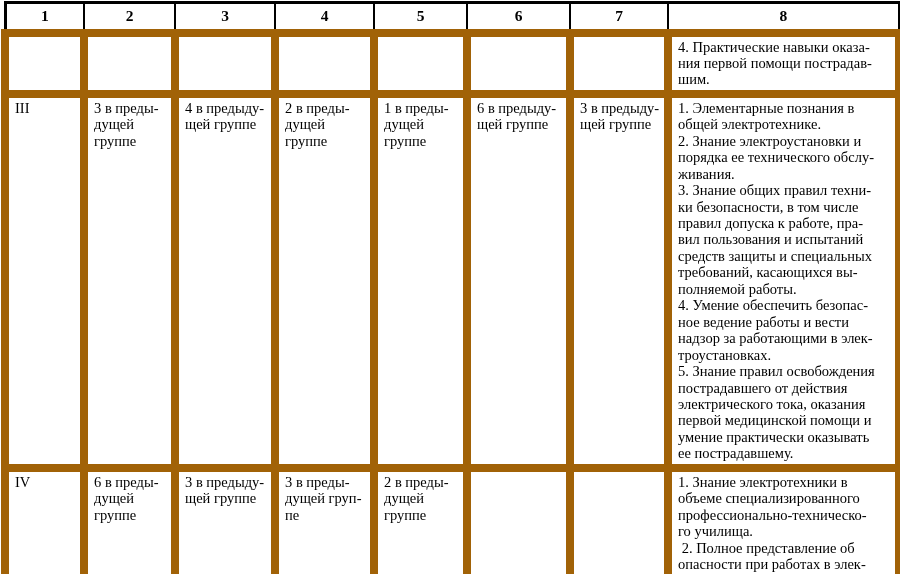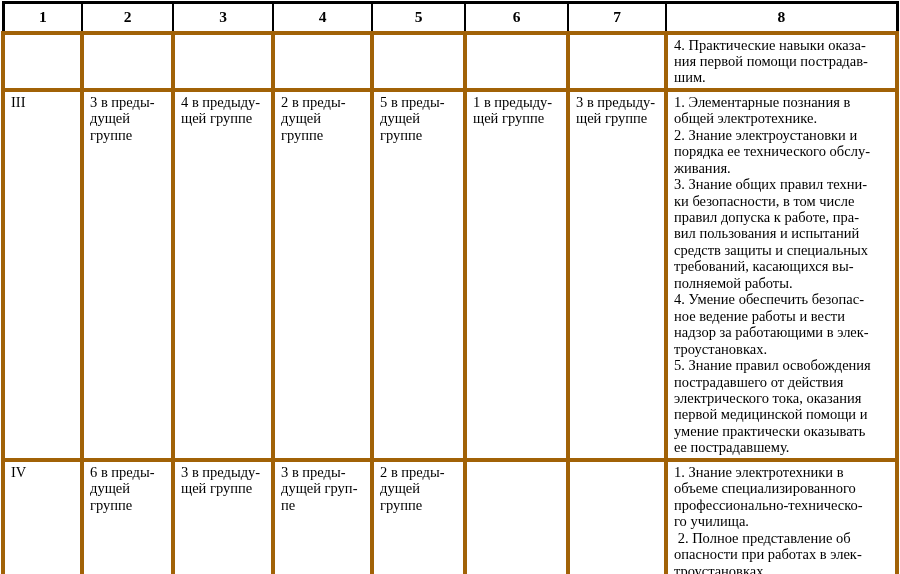--- a/index.html
+++ b/index.html
@@ -26,21 +26,21 @@
     border-bottom: 3px solid #000;
     font-size: 15.5px;
     font-weight: bold;
     text-align: center;
     vertical-align: middle;
     height: 30px;
     padding: 0;
     font-family: "Liberation Serif", serif;
   }
   table.doc-table td {
-    border: 4px solid #a16207;
+    border: 8px solid #a16207;
     vertical-align: top;
     text-align: left;
     padding: 2px 4px 2px 6px;
     font-size: 14.5px;
     line-height: 16.45px;
     white-space: pre-wrap;
     word-break: normal;
     overflow: hidden;
   }
   tr.row-cont { height: 51px; }
@@ -89,24 +89,24 @@
     <tr class="row-g3">
         <td>III</td>
         <td>3 в преды-
 дущей
 группе</td>
         <td>4 в предыду-
 щей группе</td>
         <td>2 в преды-
 дущей
 группе</td>
-        <td>5 в преды-
+        <td>1 в преды-
 дущей
 группе</td>
-        <td>1 в предыду-
+        <td>6 в предыду-
 щей группе</td>
         <td>3 в предыду-
 щей группе</td>
         <td>1. Элементарные познания в
 общей электротехнике.
 2. Знание электроустановки и
 порядка ее технического обслу-
 живания.
 3. Знание общих правил техни-
 ки безопасности, в том числе

